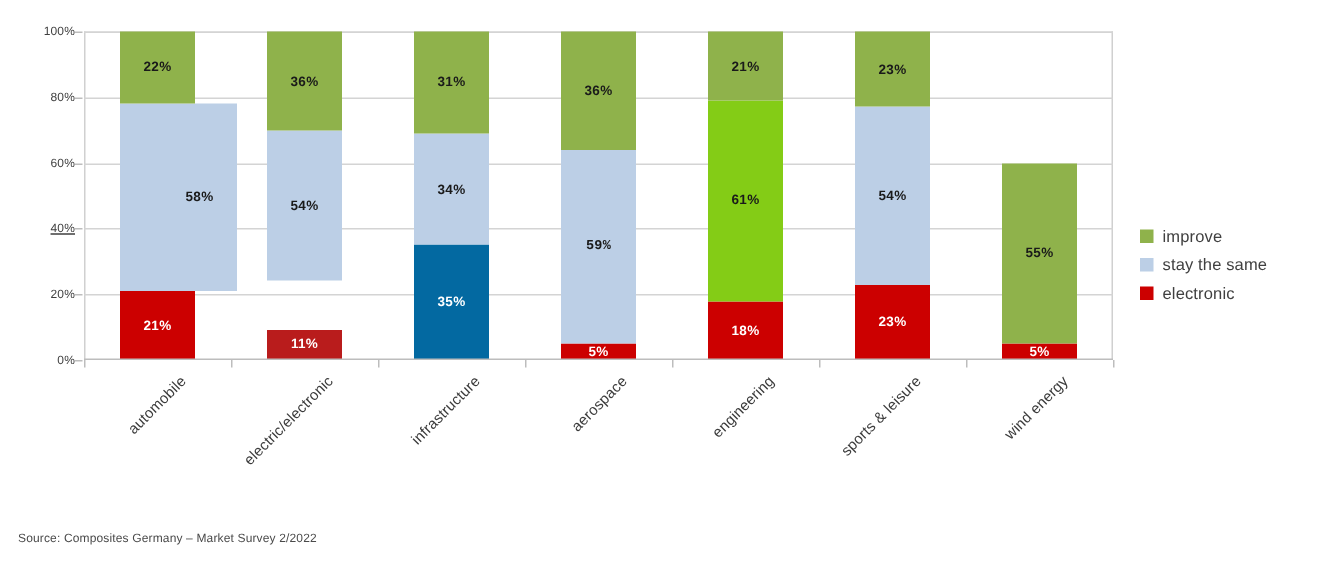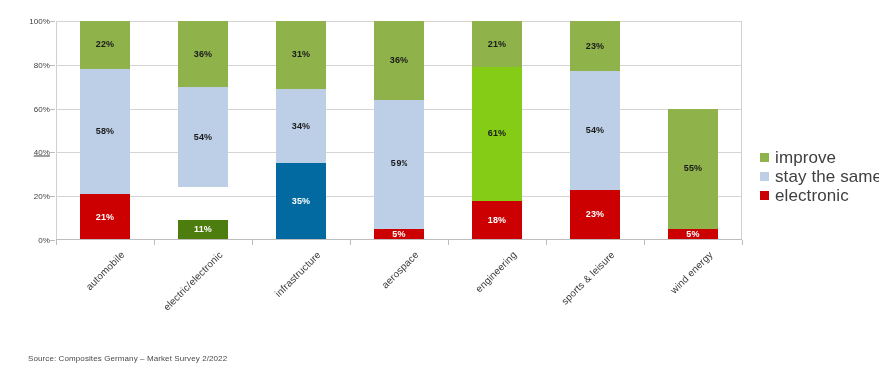--- a/index.html
+++ b/index.html
@@ -155,30 +155,30 @@
     align-items: center;
     height: 19px;
   }
   .legend-swatch {
     width: 9px;
     height: 9px;
     margin-right: 6px;
     flex: 0 0 auto;
   }
   .legend-text {
-    font-size: 17px;
+    font-size: 11px;
     color: #404040;
     white-space: nowrap;
     letter-spacing: 0.1px;
   }
 
   
   .source-note {
     position: absolute;
-    left: 28px;
+    left: 12px;
     top: 354px;
     font-size: 8px;
     color: #4a4a4a;
     letter-spacing: 0.1px;
   }
 </style>
 </head>
 <body>
 
 <div id="chart-root">
@@ -206,31 +206,31 @@
         <div class="gridline" style="top: 87.6px;"></div>
         <div class="gridline" style="top: 43.8px;"></div>
         <div class="gridline" style="top: 0px;"></div>
       </div>
     <div class="bars-layer" id="bars-layer">
         <div class="bar-slot">
           <div class="bar-col">
             <div class="seg seg-deteriorate" style="height: 21%; background: rgb(204, 0, 0);">
               <span class="seg-label">21%</span>
             </div>
-            <div class="seg seg-same" style="height: 58%; background: rgb(188, 207, 230);">
+            <div class="seg seg-same" style="height: 58%; background: rgb(188, 207, 230); padding-left: 28px;">
               <span class="seg-label">58%</span>
             </div>
             <div class="seg seg-improve" style="height: 22%; background: rgb(143, 178, 75);">
               <span class="seg-label">22%</span>
             </div>
           </div>
         </div>
         <div class="bar-slot">
           <div class="bar-col">
-            <div class="seg seg-deteriorate" style="height: 11%; background: #4d7c0f; margin-top: 33px;">
+            <div class="seg seg-deteriorate" style="height: 11%; background: #b91c1c; margin-top: 33px;">
               <span class="seg-label">11%</span>
             </div>
             <div class="seg seg-same" style="height: 54%; background: rgb(188, 207, 230);">
               <span class="seg-label">54%</span>
             </div>
             <div class="seg seg-improve" style="height: 36%; background: rgb(143, 178, 75);">
               <span class="seg-label">36%</span>
             </div>
           </div>
         </div>

